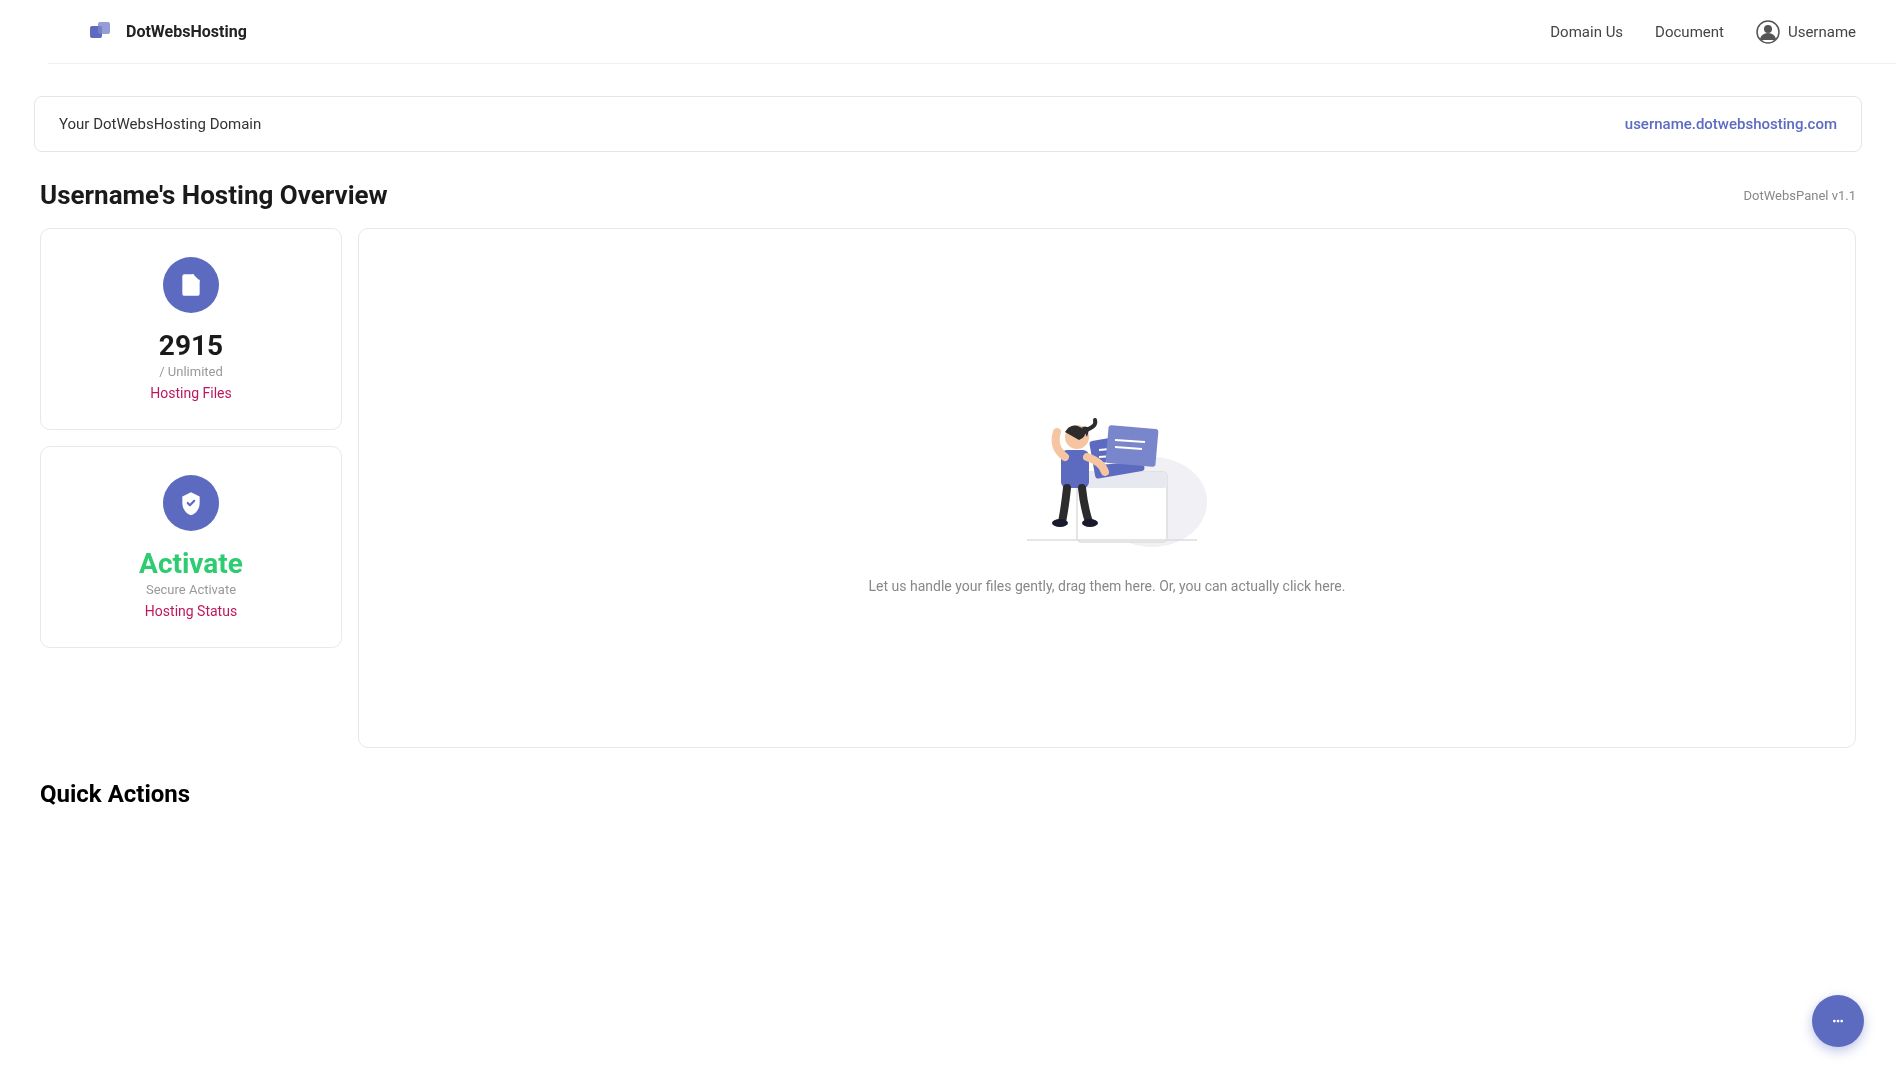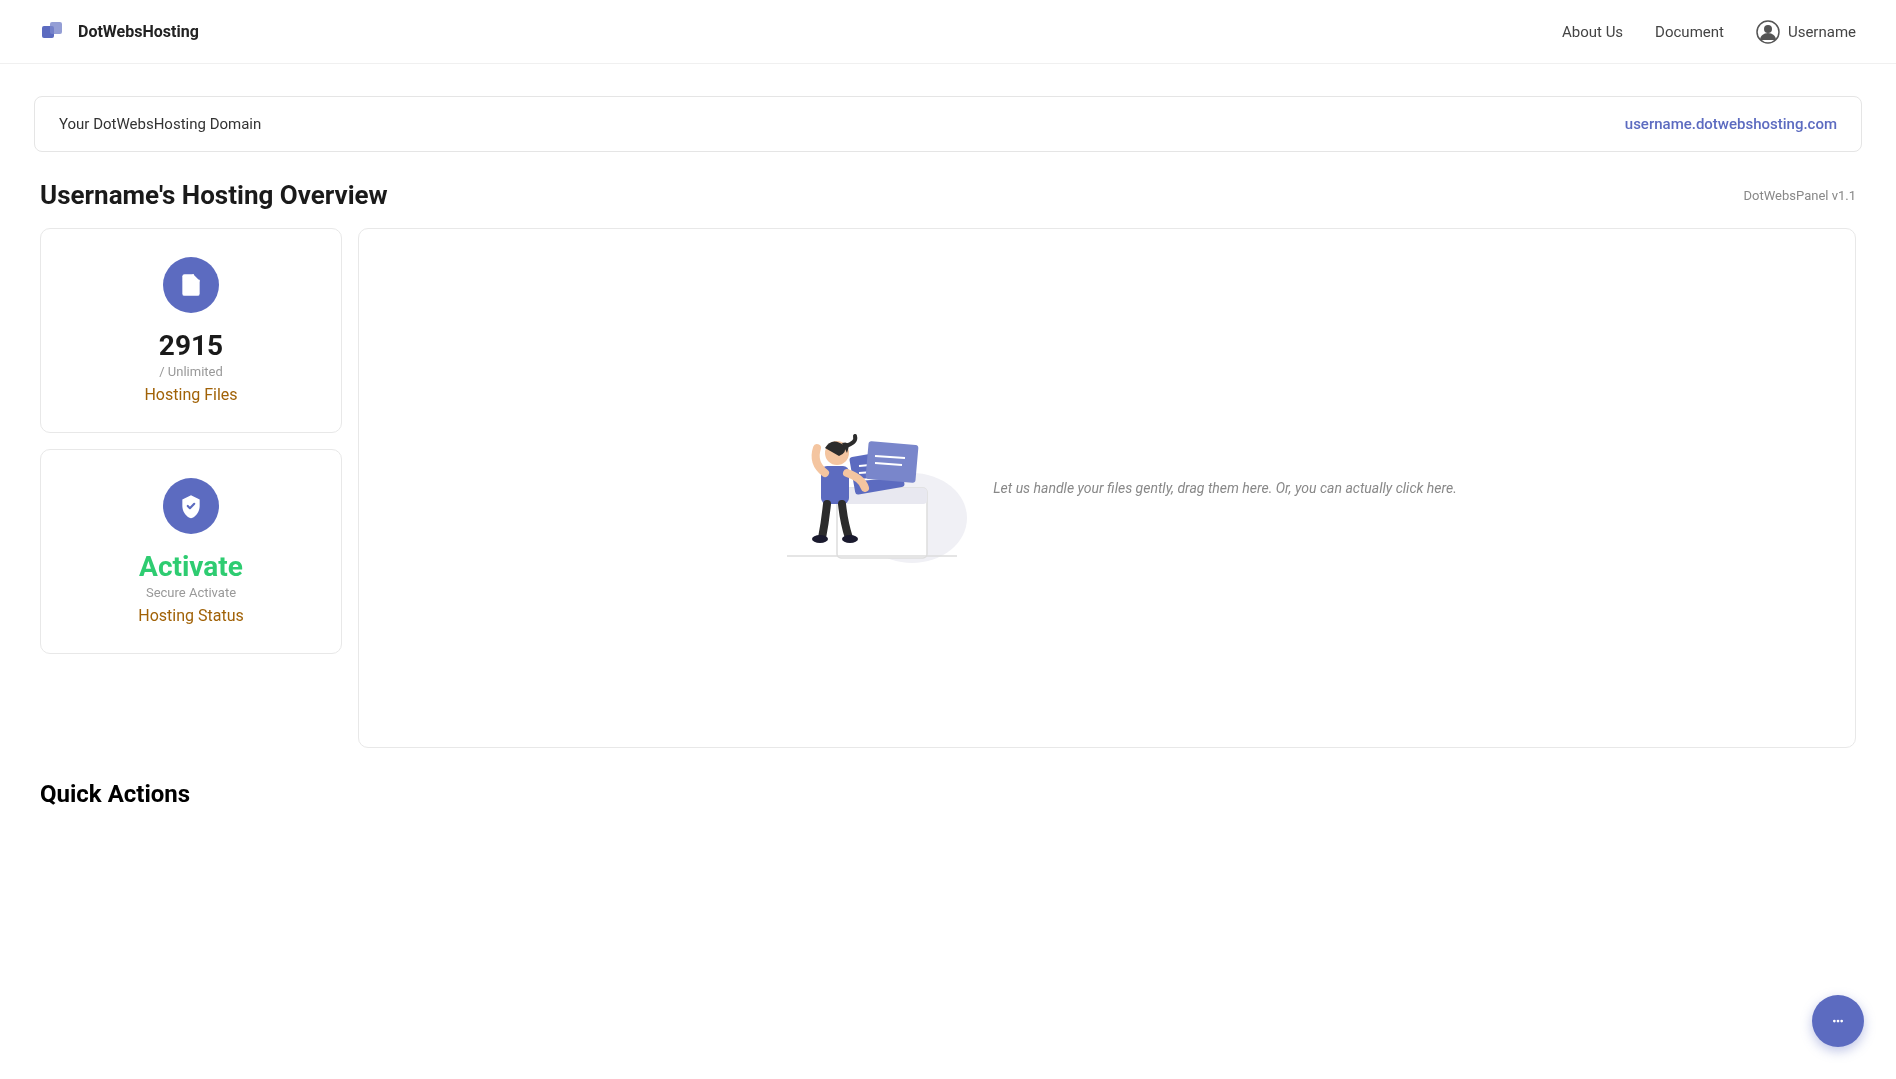--- a/index.html
+++ b/index.html
@@ -17,20 +17,21 @@
       display: flex;
       align-items: center;
       justify-content: space-between;
       padding: 0 40px;
       height: 64px;
       border-bottom: 1px solid #f0f0f0;
       position: sticky;
       top: 0;
       background: #fff;
       z-index: 100;
+      margin-left: 48px;
     }
     .navbar-brand {
       display: flex;
       align-items: center;
       gap: 10px;
       font-weight: 700;
       font-size: 16px;
       color: #222;
     }
     .brand-icon {
@@ -144,22 +145,22 @@
       font-size: 28px;
       font-weight: 700;
       color: #1a1a1a;
     }
     .stat-sub {
       font-size: 13px;
       color: #999;
       margin-top: 2px;
     }
     .stat-label {
-      font-size: 16px;
-      color: #a16207;
+      font-size: 14px;
+      color: #be185d;
       margin-top: 6px;
     }
 
     .stat-number-green {
       font-size: 28px;
       font-weight: 700;
       color: #2ecc71;
     }
 
     
@@ -210,40 +211,39 @@
     }
     .chat-bubble svg {
       width: 22px;
       height: 22px;
       fill: white;
     }
 
     
     .illustration-container {
       display: flex;
-      flex-direction: row;
+      flex-direction: column;
       align-items: center;
       justify-content: center;
       gap: 16px;
-      font-style: italic;
     }
   </style>
 </head>
 <body>
 
 <nav class="navbar">
   <div class="navbar-brand">
     <svg class="brand-icon" viewBox="0 0 28 28" fill="none" xmlns="http://www.w3.org/2000/svg">
       <rect x="2" y="8" width="12" height="12" rx="2" fill="#5c6bc0"></rect>
       <rect x="10" y="4" width="12" height="12" rx="2" fill="#7986cb" opacity="0.8"></rect>
     </svg>
     <span>DotWebsHosting</span>
   </div>
   <div class="navbar-links">
-    <a href="#">About Us</a>
+    <a href="#">Domain Us</a>
     <a href="#">Document</a>
     <div class="navbar-user">
       <svg class="user-circle-icon" viewBox="0 0 24 24" fill="none" xmlns="http://www.w3.org/2000/svg">
         <circle cx="12" cy="12" r="11" stroke="#555" stroke-width="1.5"></circle>
         <circle cx="12" cy="9" r="4" fill="#555"></circle>
         <path d="M4 20c0-4 3.6-7 8-7s8 3 8 7" fill="#555"></path>
       </svg>
       <span>Username</span>
     </div>
   </div>

